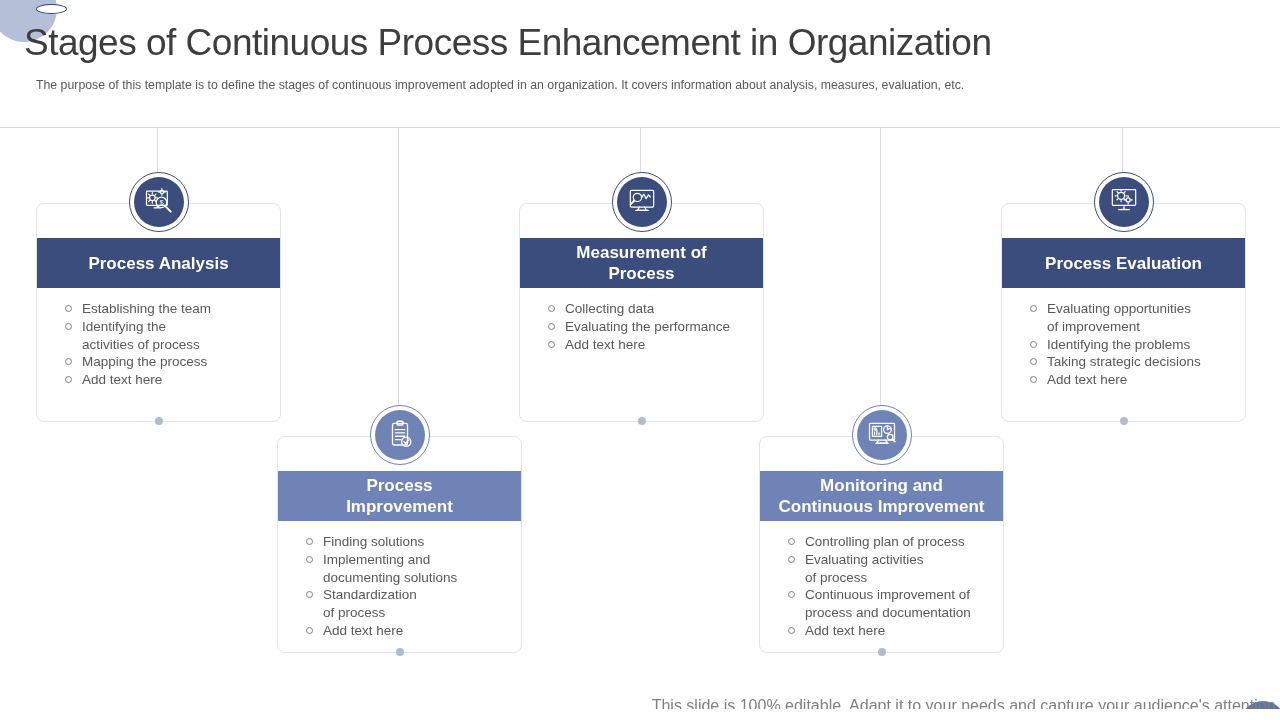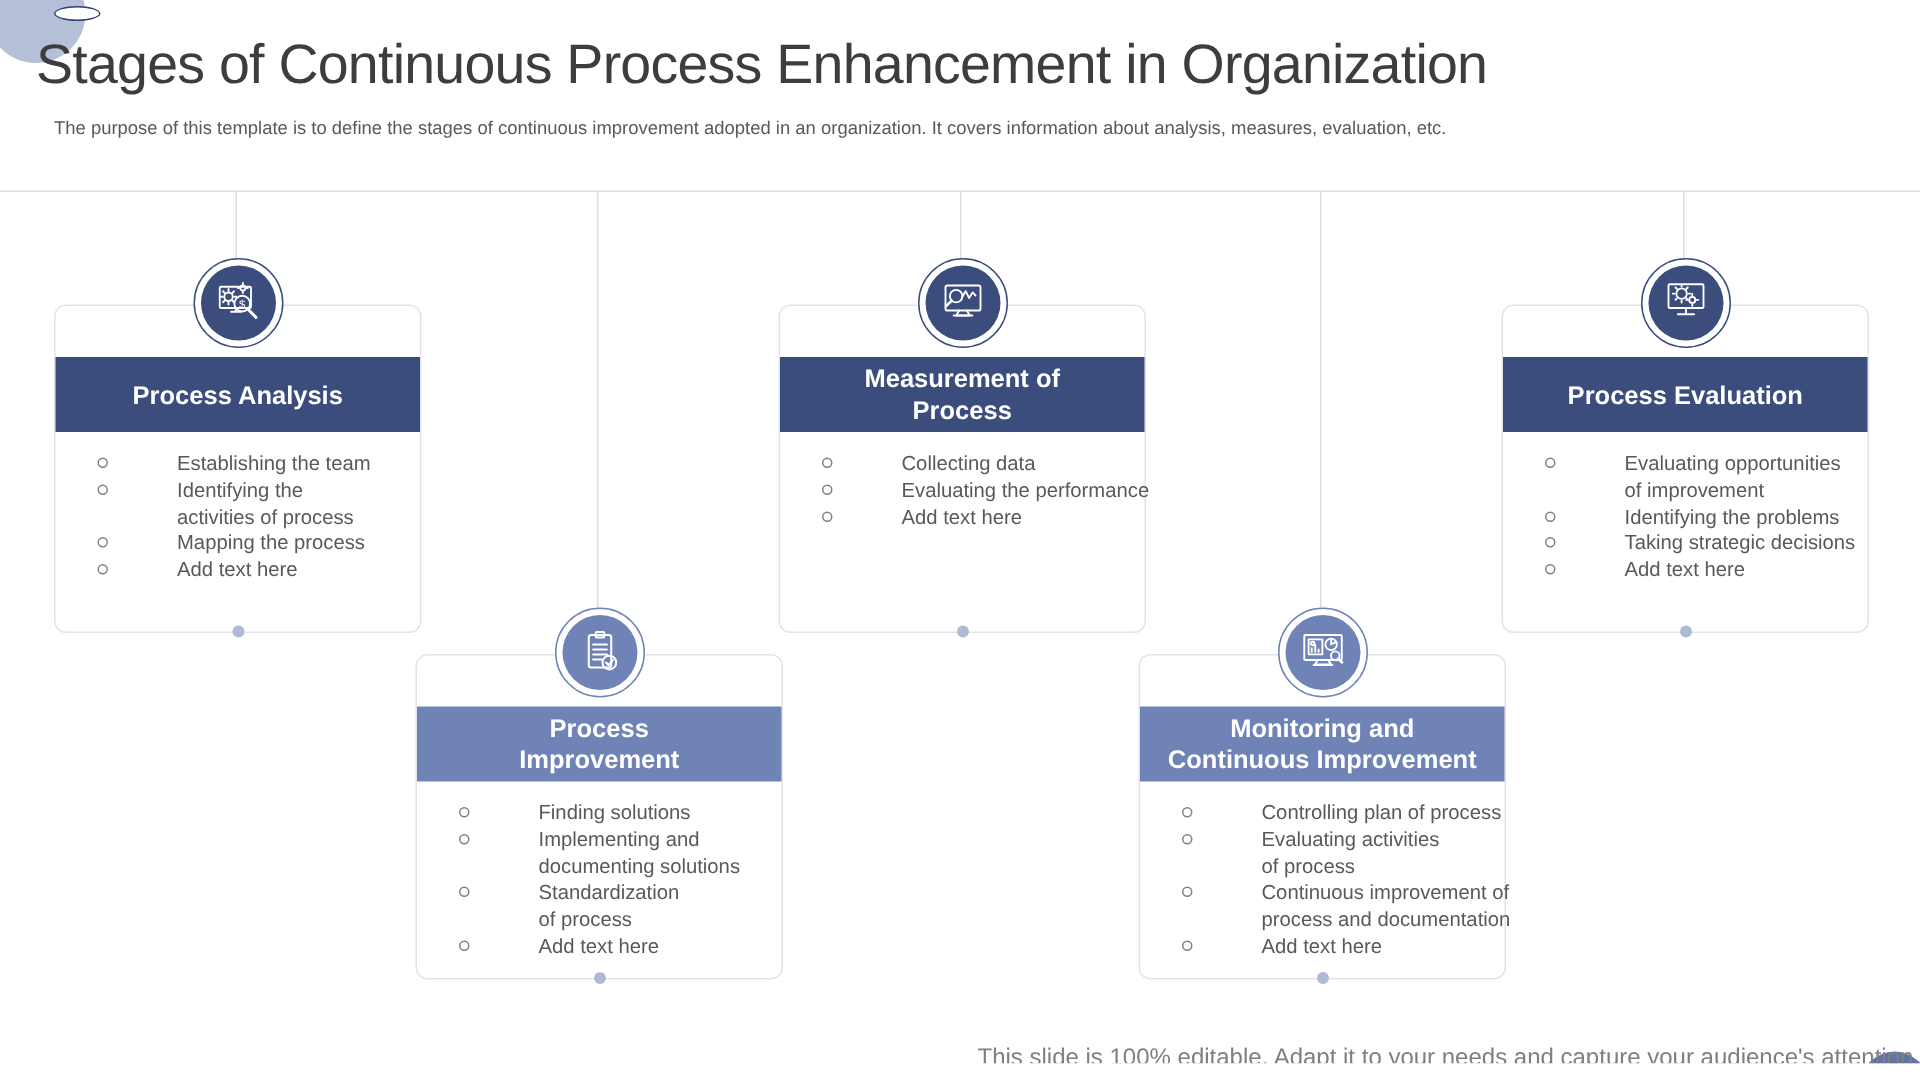--- a/index.html
+++ b/index.html
@@ -65,21 +65,21 @@
   }
   .card.dark .card-header{background:var(--accent-dark);}
   .card.light .card-header{background:var(--accent-light);}
   .card-body{position:absolute;left:0;right:0;top:96px;padding:0 8px 0 28px;box-sizing:border-box;}
   .bullet{display:flex;align-items:flex-start;}
   .bullet-marker{
     flex:0 0 auto;width:7px;height:7px;border:1.3px solid #808080;border-radius:50%;
     margin:5px 10px 0 0;box-sizing:border-box;
   }
   .bullet-lines{color:var(--text-gray);font-size:13.5px;line-height:17.8px;}
-  .bullet-line{white-space:nowrap;margin-left:36px;}
+  .bullet-line{white-space:nowrap;}
   .card-dot{
     position:absolute;bottom:-4px;left:50%;transform:translateX(-50%);
     width:8px;height:8px;border-radius:50%;background:var(--dot);
   }
   
   .footer{
     position:absolute;left:0;right:0;top:697px;text-align:right;
     font-size:16px;color:var(--footer-gray);
   }
 </style>

